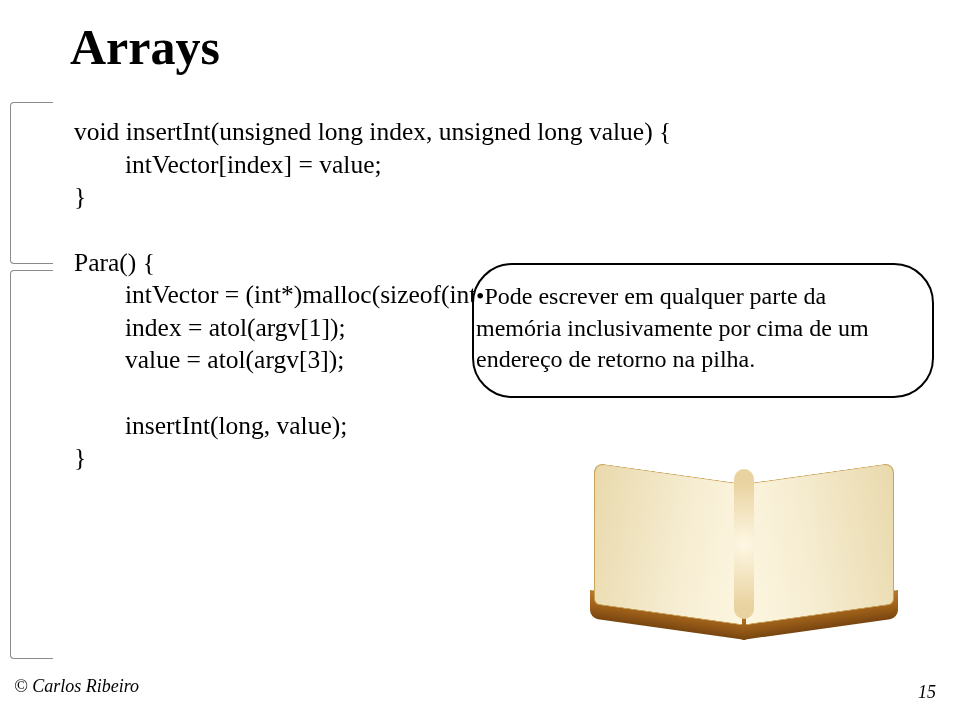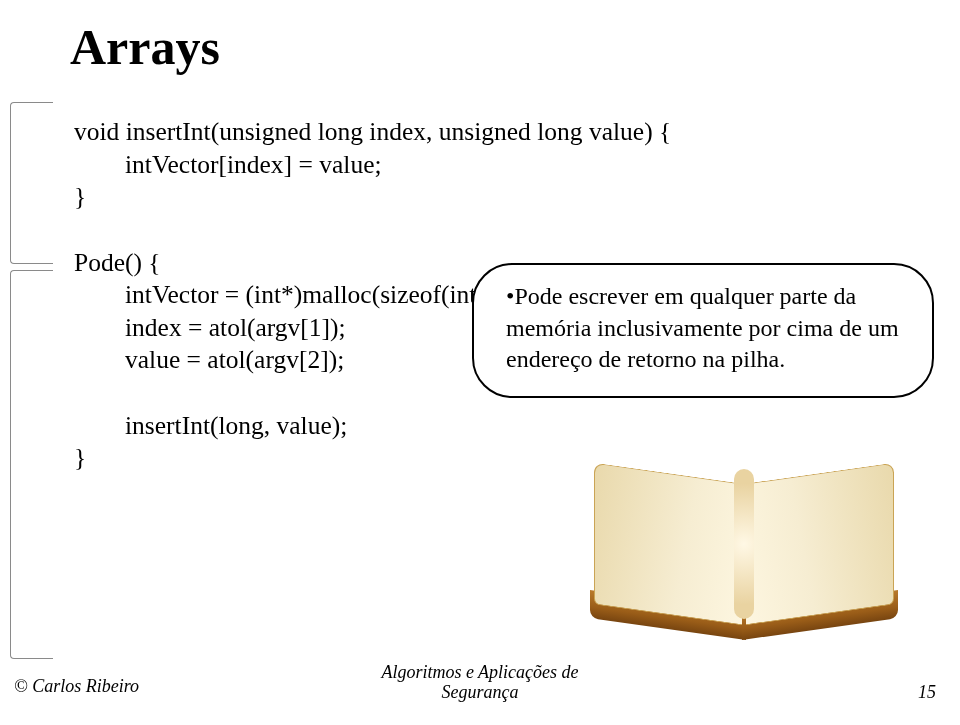--- a/index.html
+++ b/index.html
@@ -114,21 +114,21 @@
     border-bottom-right-radius: 8px;
   }
   .callout {
     position: absolute;
     left: 472px;
     top: 263px;
     width: 462px;
     background: #fff;
     border: 2.5px solid #000;
     border-radius: 40px;
-    padding: 12px 20px 16px 32px;
+    padding: 12px 20px 16px 2px;
     font-size: 24px;
     line-height: 1.32;
     color: #000;
     z-index: 10;
   }
   .callout p { margin: 4px 0; }
   .footer {
     position: absolute;
     left: 0; right: 0; bottom: 10px;
     height: 40px;
@@ -147,39 +147,38 @@
 <div class="slide">
 
   <div class="sidebar"></div>
 
   <div class="title">Arrays</div>
 
   <div class="code-block"><span>void insertInt(unsigned long index, unsigned long value) {</span>
 <span>        intVector[index] = value;</span>
 <span>}</span>
 <span></span>
-<span>Pode() {</span>
+<span>Para() {</span>
 <span>        intVector = (int*)malloc(sizeof(int)*0xffff);</span>
 <span>        index = atol(argv[1]);</span>
-<span>        value = atol(argv[2]);</span>
+<span>        value = atol(argv[3]);</span>
 <span></span>
 <span>        insertInt(long, value);</span>
 <span>}</span></div>
 
   <div class="book">
     <div class="book-base-l"></div>
     <div class="book-base-r"></div>
     <div class="book-left"></div>
     <div class="book-right"></div>
     <div class="book-spine"></div>
   </div>
 
   <div class="callout">
     <p>•Pode escrever em qualquer parte da memória inclusivamente por cima de um endereço de retorno na pilha.</p>
   </div>
 
   <div class="footer">
     <div class="footer-left">© Carlos Ribeiro</div>
-    <div class="footer-center">Algoritmos e Aplicações de<br>Segurança</div>
     <div class="footer-right">15</div>
   </div>
 
 </div>
 
 </body></html>

